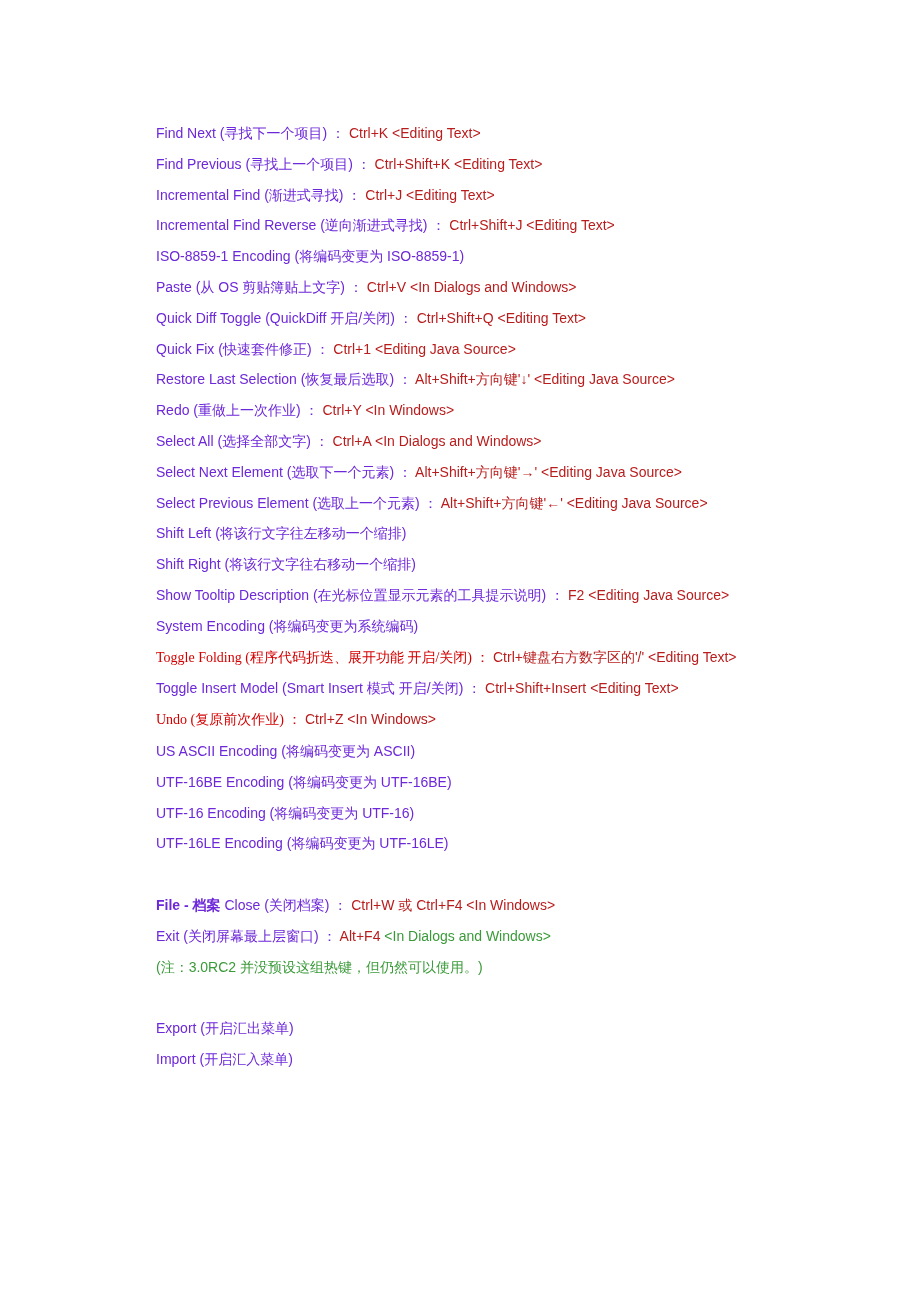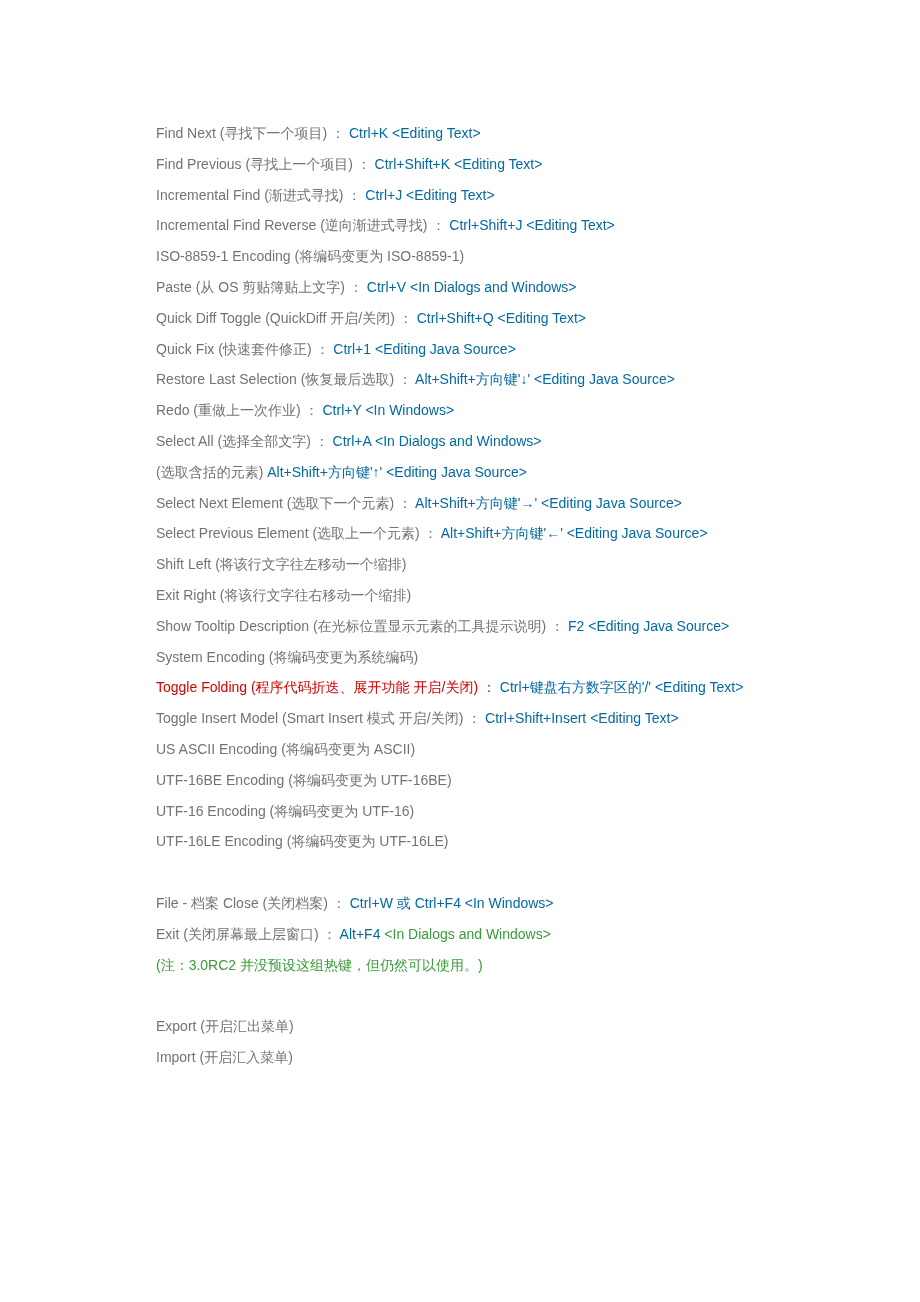--- a/index.html
+++ b/index.html
@@ -12,52 +12,52 @@
     line-height: 2.2;
   }
   .page {
     padding: 118px 156px 60px 156px;
     width: 920px;
     box-sizing: border-box;
   }
   .line {
     white-space: normal;
   }
-  .black { color: #737373; text-align: center; }
-  .blue { color: #0369a1; }
-  .red { color: #d30000; }
+  .black { color: #6d28d9; text-align: center; }
+  .blue { color: #b91c1c; }
+  .red { color: #d30000; font-family: Liberation Serif, serif; }
   .green { color: #3a9a39; }
-  .bold { font-weight: normal; }
+  .bold { font-weight: bold; }
 </style>
 </head>
 <body>
 
 <div class="page">
 
   <div id="edit-section">
       <div class="line"><span class="black">Find Next (寻找下一个项目) ： </span><span class="blue">Ctrl+K &lt;Editing Text&gt;</span></div>
       <div class="line"><span class="black">Find Previous (寻找上一个项目) ： </span><span class="blue">Ctrl+Shift+K &lt;Editing Text&gt;</span></div>
       <div class="line"><span class="black">Incremental Find (渐进式寻找) ： </span><span class="blue">Ctrl+J &lt;Editing Text&gt;</span></div>
       <div class="line"><span class="black">Incremental Find Reverse (逆向渐进式寻找) ： </span><span class="blue">Ctrl+Shift+J &lt;Editing Text&gt;</span></div>
       <div class="line"><span class="black">ISO-8859-1 Encoding (将编码变更为 ISO-8859-1)</span></div>
       <div class="line"><span class="black">Paste (从 OS 剪贴簿贴上文字) ： </span><span class="blue">Ctrl+V &lt;In Dialogs and Windows&gt;</span></div>
       <div class="line"><span class="black">Quick Diff Toggle (QuickDiff 开启/关闭) ： </span><span class="blue">Ctrl+Shift+Q &lt;Editing Text&gt;</span></div>
       <div class="line"><span class="black">Quick Fix (快速套件修正) ： </span><span class="blue">Ctrl+1 &lt;Editing Java Source&gt;</span></div>
       <div class="line"><span class="black">Restore Last Selection (恢复最后选取) ： </span><span class="blue">Alt+Shift+方向键'↓' &lt;Editing Java Source&gt;</span></div>
       <div class="line"><span class="black">Redo (重做上一次作业) ： </span><span class="blue">Ctrl+Y &lt;In Windows&gt;</span></div>
       <div class="line"><span class="black">Select All (选择全部文字) ： </span><span class="blue">Ctrl+A &lt;In Dialogs and Windows&gt;</span></div>
-      <div class="line"><span class="black">(选取含括的元素) </span><span class="blue">Alt+Shift+方向键'↑' &lt;Editing Java Source&gt;</span></div>
       <div class="line"><span class="black">Select Next Element (选取下一个元素) ： </span><span class="blue">Alt+Shift+方向键'→' &lt;Editing Java Source&gt;</span></div>
       <div class="line"><span class="black">Select Previous Element (选取上一个元素) ： </span><span class="blue">Alt+Shift+方向键'←' &lt;Editing Java Source&gt;</span></div>
       <div class="line"><span class="black">Shift Left (将该行文字往左移动一个缩排)</span></div>
-      <div class="line"><span class="black">Exit Right (将该行文字往右移动一个缩排)</span></div>
+      <div class="line"><span class="black">Shift Right (将该行文字往右移动一个缩排)</span></div>
       <div class="line"><span class="black">Show Tooltip Description (在光标位置显示元素的工具提示说明) ： </span><span class="blue">F2 &lt;Editing Java Source&gt;</span></div>
       <div class="line"><span class="black">System Encoding (将编码变更为系统编码)</span></div>
       <div class="line"><span class="red">Toggle Folding (程序代码折迭、展开功能 开启/关闭) ： </span><span class="blue">Ctrl+键盘右方数字区的'/' &lt;Editing Text&gt;</span></div>
       <div class="line"><span class="black">Toggle Insert Model (Smart Insert 模式 开启/关闭) ： </span><span class="blue">Ctrl+Shift+Insert &lt;Editing Text&gt;</span></div>
+      <div class="line"><span class="red">Undo (复原前次作业) ： </span><span class="blue">Ctrl+Z &lt;In Windows&gt;</span></div>
       <div class="line"><span class="black">US ASCII Encoding (将编码变更为 ASCII)</span></div>
       <div class="line"><span class="black">UTF-16BE Encoding (将编码变更为 UTF-16BE)</span></div>
       <div class="line"><span class="black">UTF-16 Encoding (将编码变更为 UTF-16)</span></div>
       <div class="line"><span class="black">UTF-16LE Encoding (将编码变更为 UTF-16LE)</span></div>
     </div>
 
   <div style="height:2.2em;"></div>
 
   <div class="line" id="file-heading"><span class="black bold">File - 档案 </span><span class="black">Close (关闭档案) ： </span><span class="blue">Ctrl+W 或 Ctrl+F4 &lt;In Windows&gt;</span></div>
 

